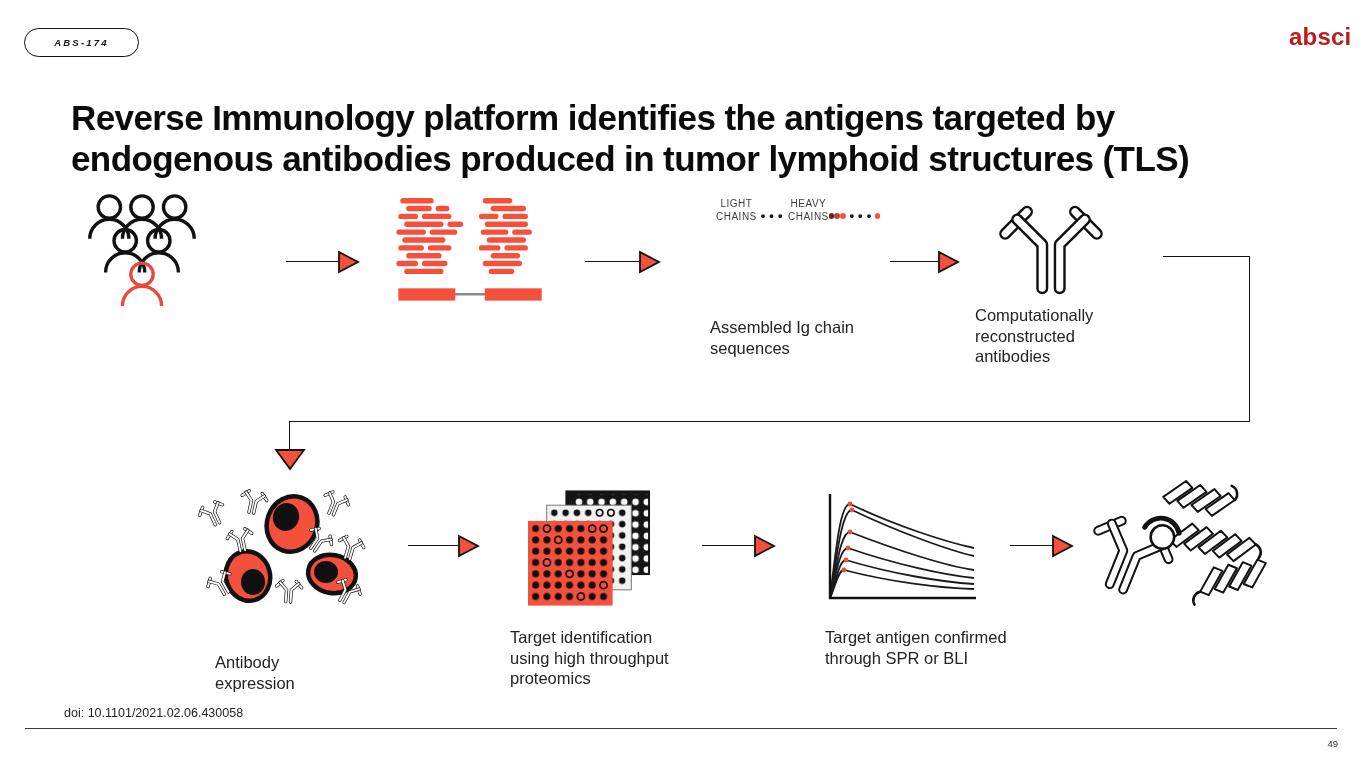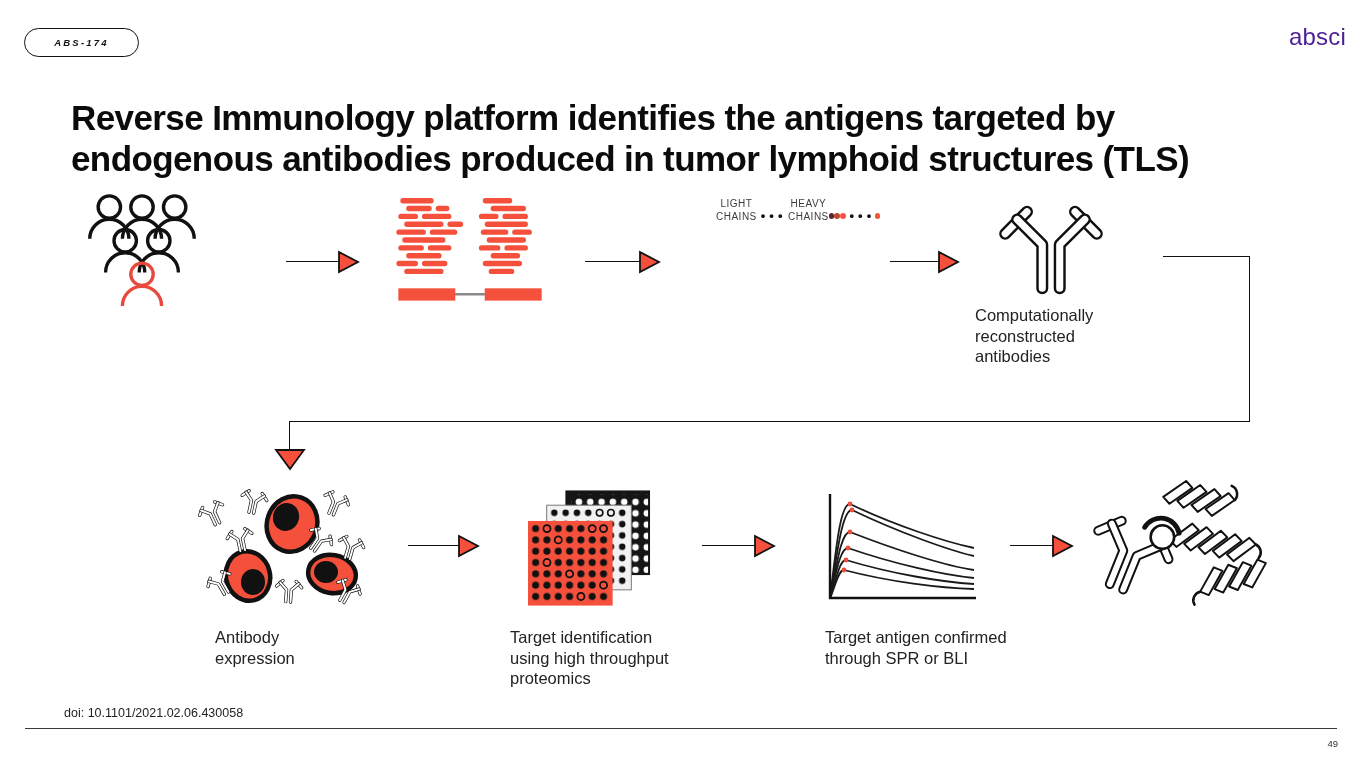--- a/index.html
+++ b/index.html
@@ -8,22 +8,22 @@
     font-family:"Liberation Sans",sans-serif;color:#111;
   }
   
   .badge{
     position:absolute;left:24px;top:28px;width:113px;height:27px;
     border:1.7px solid #111;border-radius:15px;
     display:flex;align-items:center;justify-content:center;
     font-size:9.5px;font-style:italic;font-weight:700;letter-spacing:2.2px;color:#111;
   }
   .logo{
-    position:absolute;left:1289px;top:23px;font-size:24px;font-weight:400;
-    letter-spacing:0.2px;color:#4c1d95;
+    position:absolute;left:1289px;top:23px;font-size:24px;font-weight:700;
+    letter-spacing:0.2px;color:#b91c1c;
   }
   .page-title{
     position:absolute;left:71px;top:74px;width:1270px;
     font-size:35px;line-height:41px;font-weight:700;letter-spacing:-0.6px;
     color:#0b0b0b;white-space:pre-line;
   }
   
   .caption{
     position:absolute;font-size:16.5px;line-height:20.5px;color:#232323;
     white-space:pre-line;
@@ -165,20 +165,22 @@
     <div class="chain-col" style="width:92px;">
       <div class="chain-label">HEAVY
 CHAINS</div>
       <div class="cbar" style="width:80px;background:#5C2723;"></div>
       <div class="cbar" style="width:82px;background:#C04634;"></div>
       <div class="cbar" style="width:90px;background:#F4553C;"></div>
       <div class="cdots">•••</div>
       <div class="cbar" style="width:72px;background:#F4553C;"></div>
     </div>
   </div>
+  <div class="caption" style="left:710px;top:317px;width:220px;">Assembled Ig chain
+sequences</div>
 
   <div class="h-arrow" style="left:890px;top:250px;width:70px;">
     <div class="shaft"></div>
     <svg width="22" height="24" viewBox="0 0 22 24">
         <polygon points="1,2 20,12 1,22" fill="#F4503C" stroke="#111" stroke-width="1.8"></polygon>
       </svg>
   </div>
 
   <div class="icon-box" style="left:994px;top:202px;">
     <svg width="114" height="96" viewBox="-52 -36 104 88">
@@ -215,21 +217,21 @@
       <use href="#ab" transform="translate(56,24) rotate(12) scale(0.30)"></use>
       <use href="#ab" transform="translate(138,26) rotate(22) scale(0.30)"></use>
       <use href="#ab" transform="translate(42,62) rotate(-12) scale(0.30)"></use>
       <use href="#ab" transform="translate(122,63) rotate(35) scale(0.30)"></use>
       <use href="#ab" transform="translate(22,106) rotate(-30) scale(0.30)"></use>
       <use href="#ab" transform="translate(91,113) rotate(4) scale(0.30)"></use>
       <use href="#ab" transform="translate(153,70) rotate(16) scale(0.30)"></use>
       <use href="#ab" transform="translate(150,114) rotate(28) scale(0.30)"></use>
     </svg>
   </div>
-  <div class="caption" style="left:215px;top:627px;width:200px;">Antibody
+  <div class="caption" style="left:215px;top:652px;width:200px;">Antibody
 expression</div>
 
   <div class="h-arrow" style="left:408px;top:534px;width:72px;">
     <div class="shaft"></div>
     <svg width="22" height="24" viewBox="0 0 22 24">
         <polygon points="1,2 20,12 1,22" fill="#F4503C" stroke="#111" stroke-width="1.8"></polygon>
       </svg>
   </div>
 
   <div class="icon-box" style="left:528px;top:490px;">

